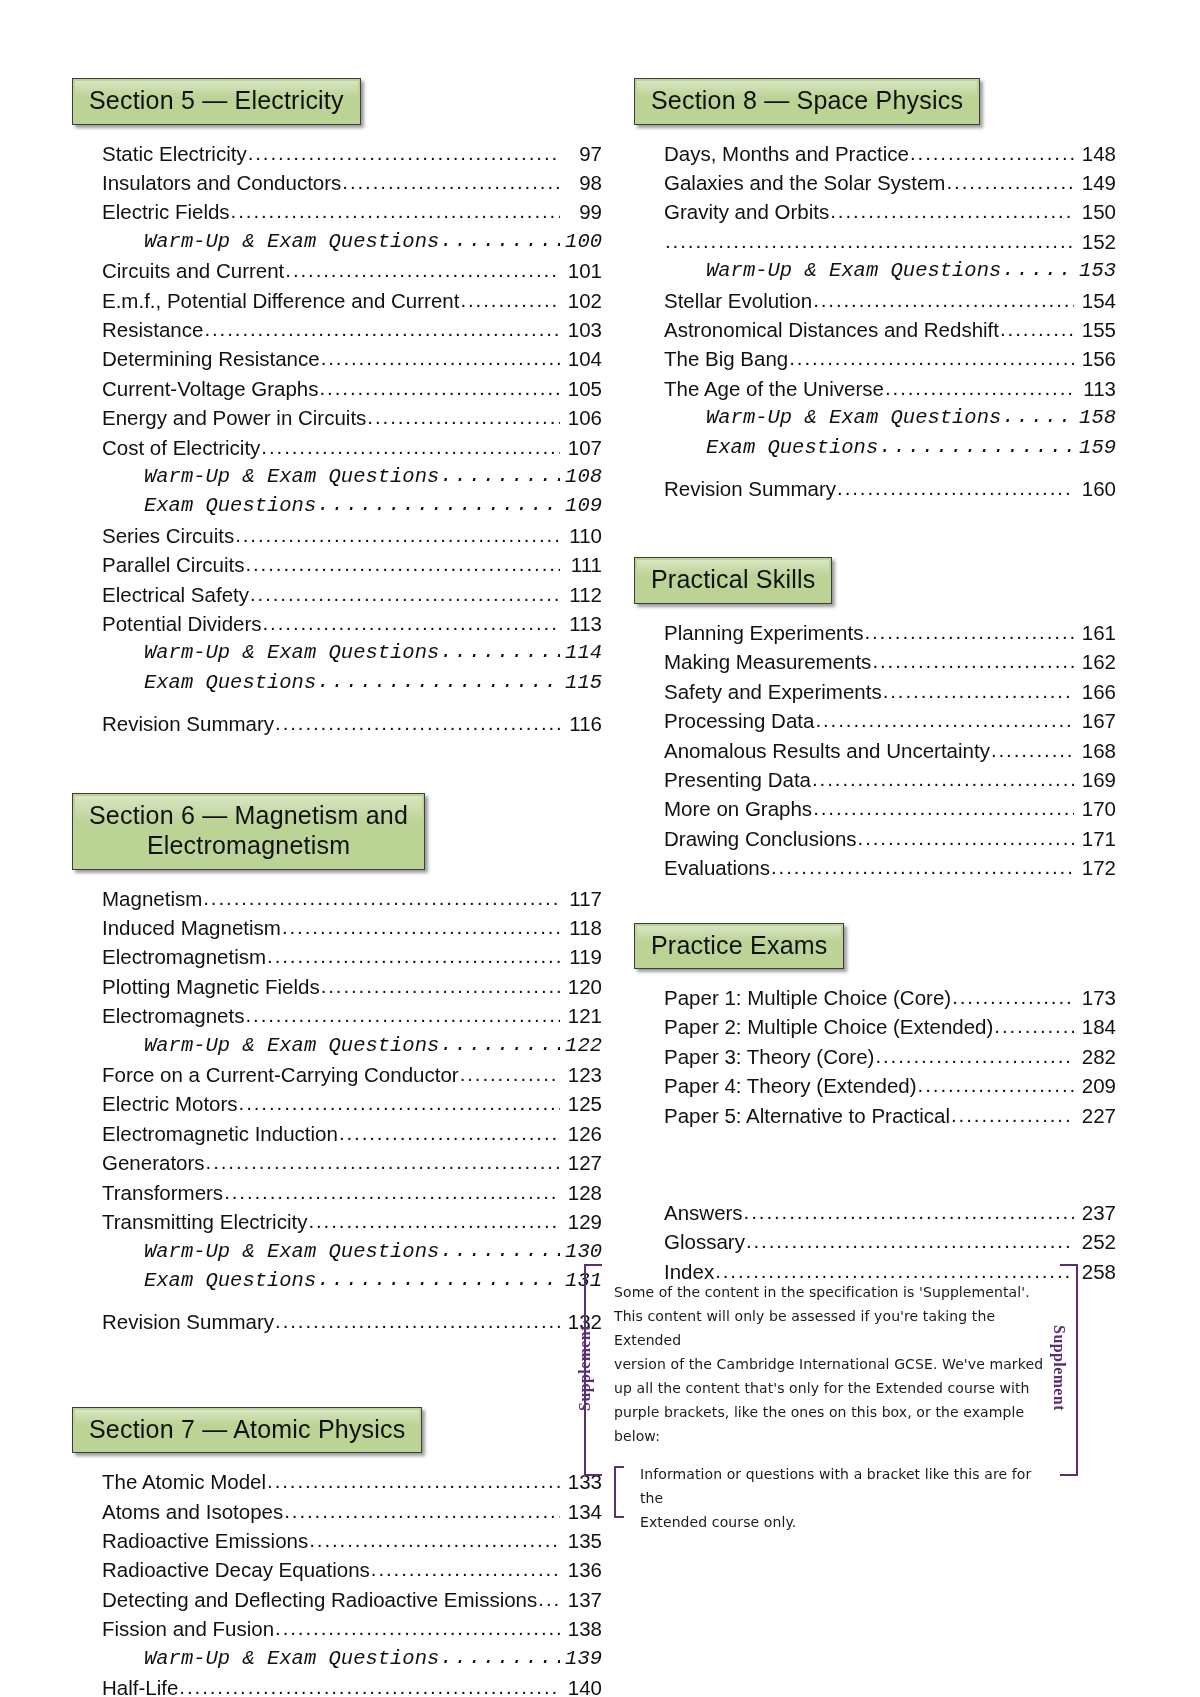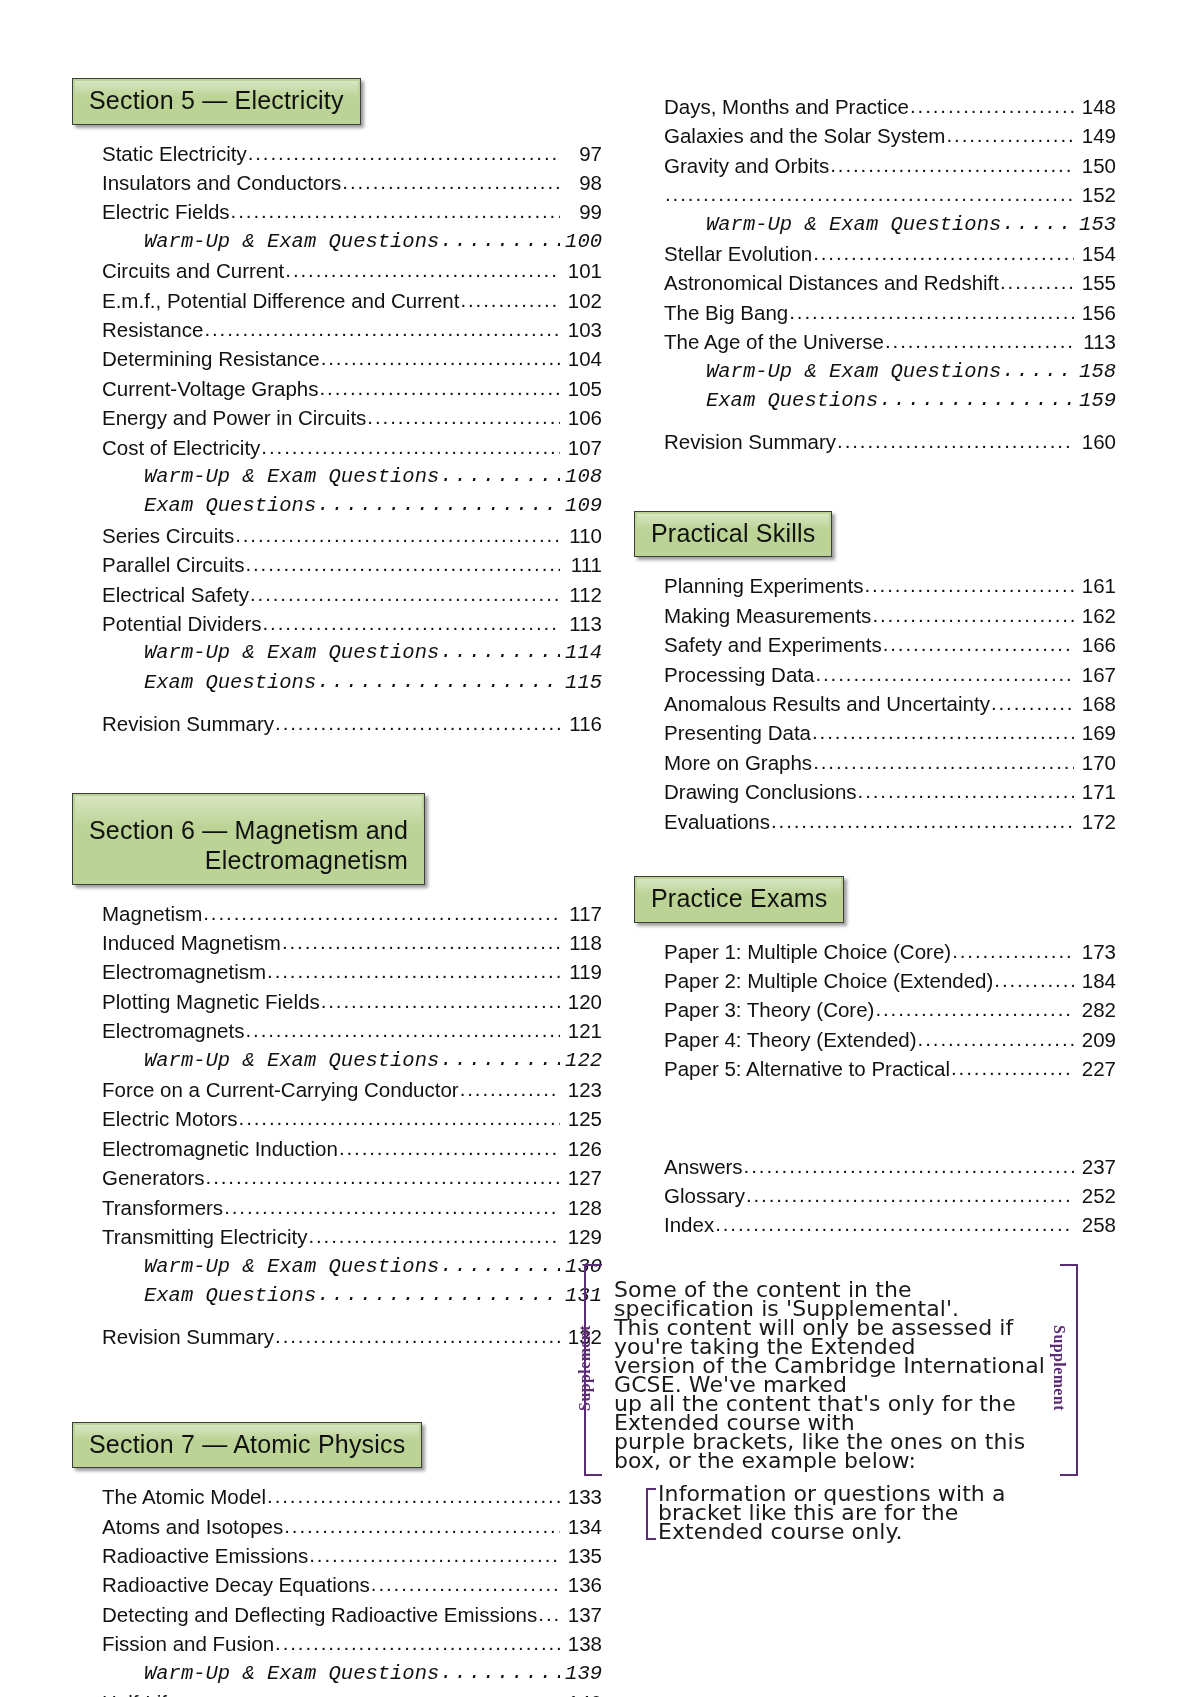--- a/index.html
+++ b/index.html
@@ -76,23 +76,22 @@
     font-weight: 400;
     color: #111111;
     letter-spacing: 0.2px;
     line-height: 1.22;
     white-space: pre-line;
     display: block;
     position: relative;
     z-index: 1;
   }
   .plaque.two-line .plaque-text {
-    text-align: right;
+    text-align: center;
     min-width: 300px;
-    margin-top: 15px;
   }
 
   
   .toc {
     margin: 14px 0 0 0;
     padding: 0 0 0 30px;
     list-style: none;
   }
   .toc-row {
     display: flex;
@@ -177,33 +176,32 @@
   .sup-label.right {
     right: -24px;
     transform: translateY(-50%) rotate(90deg);
   }
   .sup-body {
     position: absolute;
     left: 48px;
     right: 30px;
     top: 16px;
     font-family: "DejaVu Sans", sans-serif;
-    font-size: 22px;
-    line-height: 19px;
+    font-size: 14px;
+    line-height: 24px;
     color: #1a1a1a;
     letter-spacing: 0.1px;
   }
   .sup-body p {
     margin: 0;
   }
   .sup-example {
     position: relative;
     margin-top: 14px;
-    padding-left: 12px;
-    margin-left: 32px;
+    padding-left: 26px;
   }
   .sup-example .mini-bracket {
     position: absolute;
     left: 0;
     top: 4px;
     width: 8px;
     height: 48px;
     border-left: 2.2px solid #5b2d74;
     border-top: 2.2px solid #5b2d74;
     border-bottom: 2.2px solid #5b2d74;
@@ -460,20 +458,25 @@
           <li class="toc-row">
             <span class="t-label">Half-Life</span>
             <span class="t-dots">..........................................................................................</span>
             <span class="t-page">140</span>
           </li>
         </ul>
     </div>
 
     <div class="col col-right">
 
+      <div class="plaque-wrap">
+        <div class="plaque">
+          <span class="plaque-text">Section 8 — Space Physics</span>
+        </div>
+      </div>
       <ul class="toc">
           <li class="toc-row">
             <span class="t-label">Days, Months and Practice</span>
             <span class="t-dots">..........................................................................................</span>
             <span class="t-page">148</span>
           </li>
           <li class="toc-row">
             <span class="t-label">Galaxies and the Solar System</span>
             <span class="t-dots">..........................................................................................</span>
             <span class="t-page">149</span>

